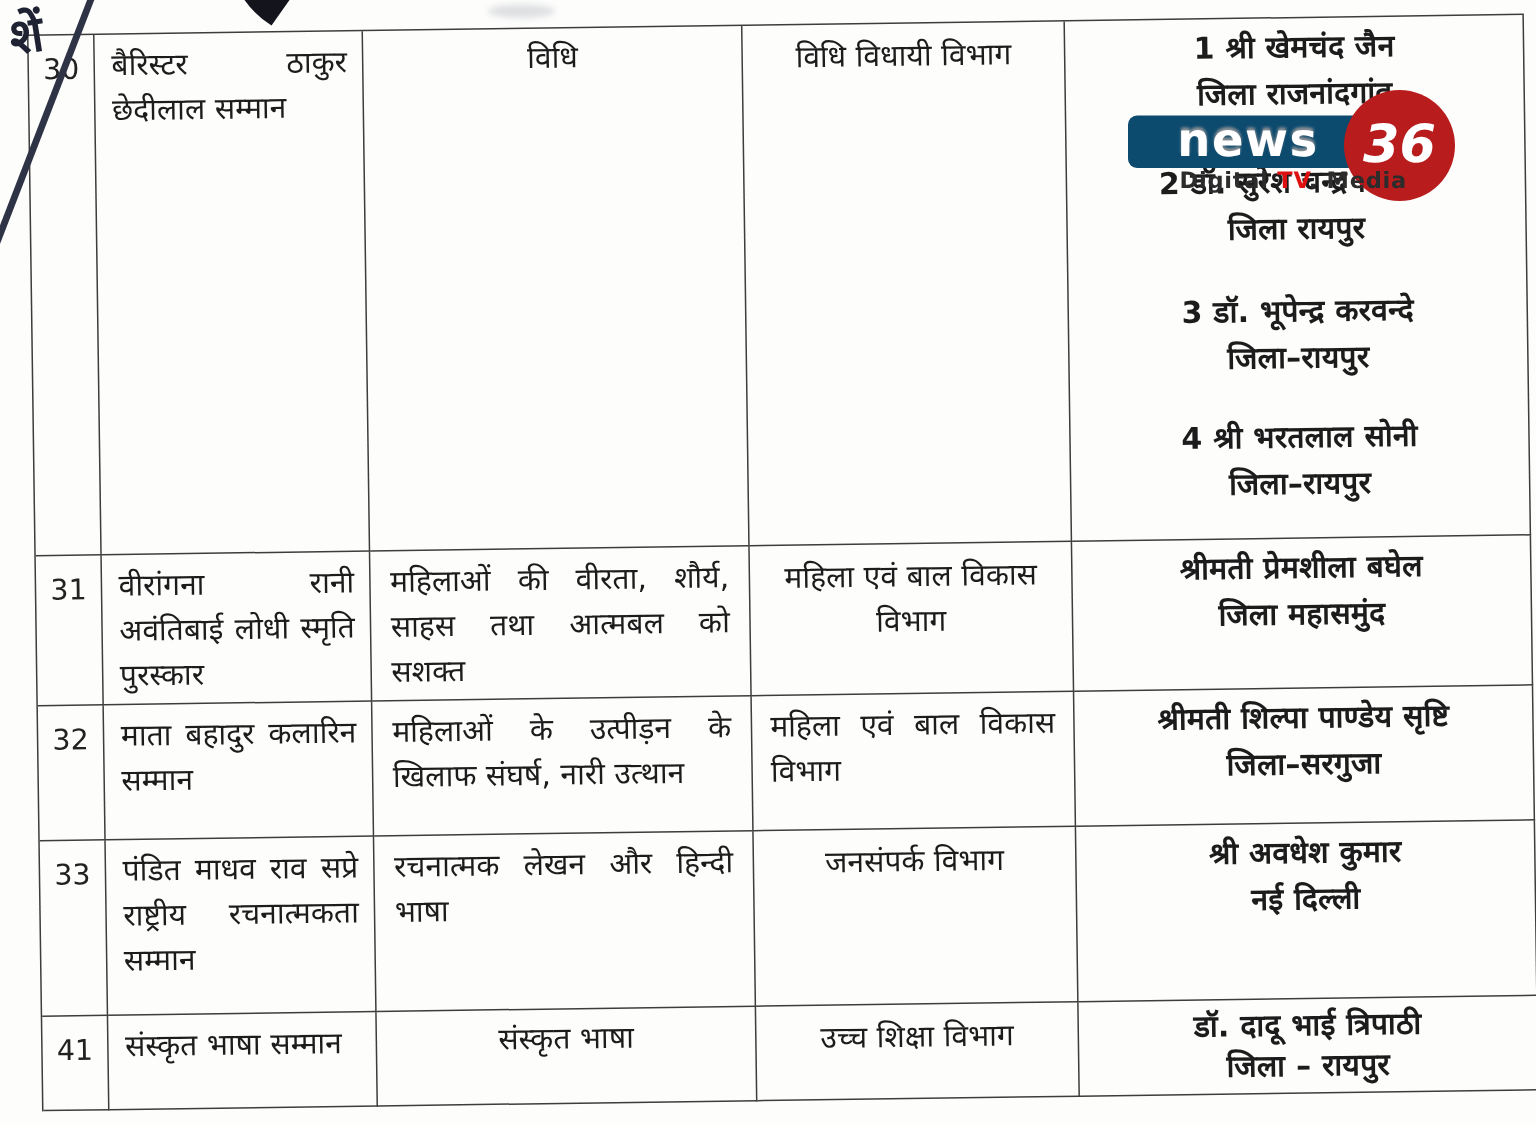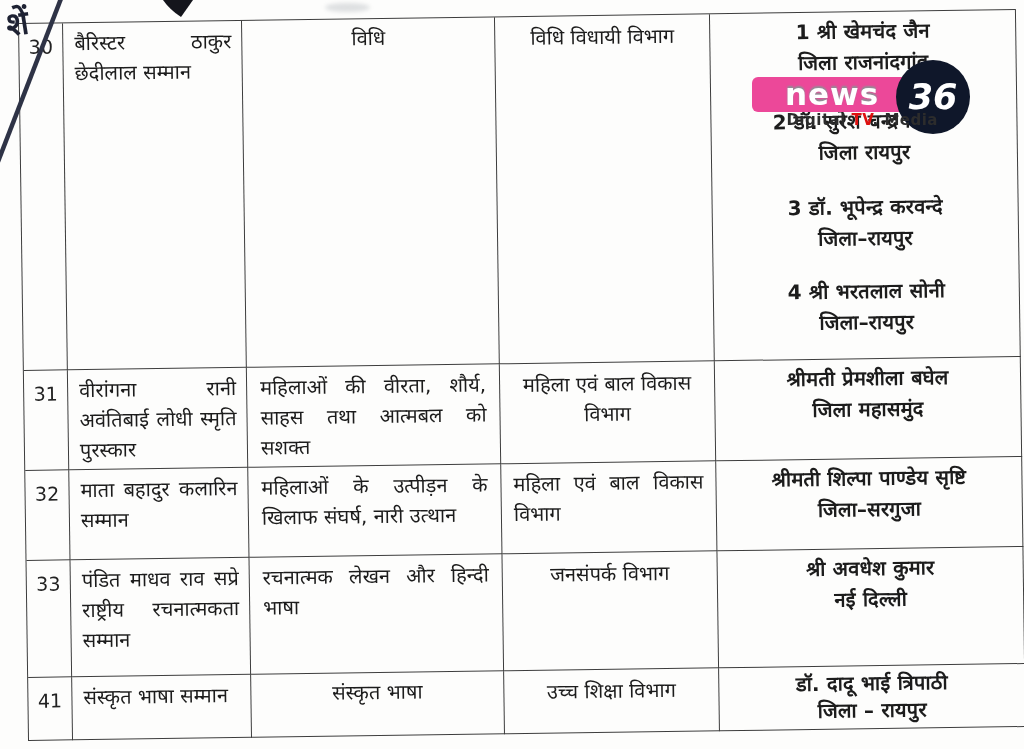--- a/index.html
+++ b/index.html
@@ -37,30 +37,30 @@
   .c-dept.justify{text-align:justify;text-align-last:left;padding-top:5px;}
   .c-rec{padding:4px 8px;text-align:center;font-weight:700;letter-spacing:.2px;}
   .rec-entry{line-height:31px;}
   .gap-a{margin-bottom:28px}.gap-b{margin-bottom:24px}.gap-c{margin-bottom:22px}
   .rec-line{display:block;}
   .h34 .rec-line{line-height:27px;}
   
   .logo{position:absolute;left:752px;top:60px;width:220px;height:80px;z-index:6;}
   .logo-band{
     position:absolute;left:0;top:17px;width:160px;height:35px;
-    background:#ec4899;border-radius:6px;
+    background:#0c4a6e;border-radius:6px;
     display:flex;align-items:center;justify-content:center;
   }
   .logo-news{
     color:#ffffff;font-size:31px;font-weight:800;letter-spacing:1px;
     line-height:1;text-shadow:0 -2px 2px #8d9196;
   }
   .logo-circle{
     position:absolute;left:144px;top:0;width:74px;height:74px;border-radius:50%;
-    background:#0f172a;display:flex;align-items:center;justify-content:center;
+    background:#b91c1c;display:flex;align-items:center;justify-content:center;
   }
   .logo-36{color:#fff;font-size:35px;font-weight:800;font-style:italic;line-height:1;}
   .logo-tagline{
     position:absolute;left:14px;top:51px;width:172px;text-align:right;
     font-size:15px;font-weight:700;color:#2c2c2c;letter-spacing:.5px;white-space:nowrap;
   }
   .logo-tagline .tv{color:#de1110;}
   
   .marks{position:absolute;left:0;top:0;width:1024px;height:749px;z-index:4;pointer-events:none;}
   .handwriting{

